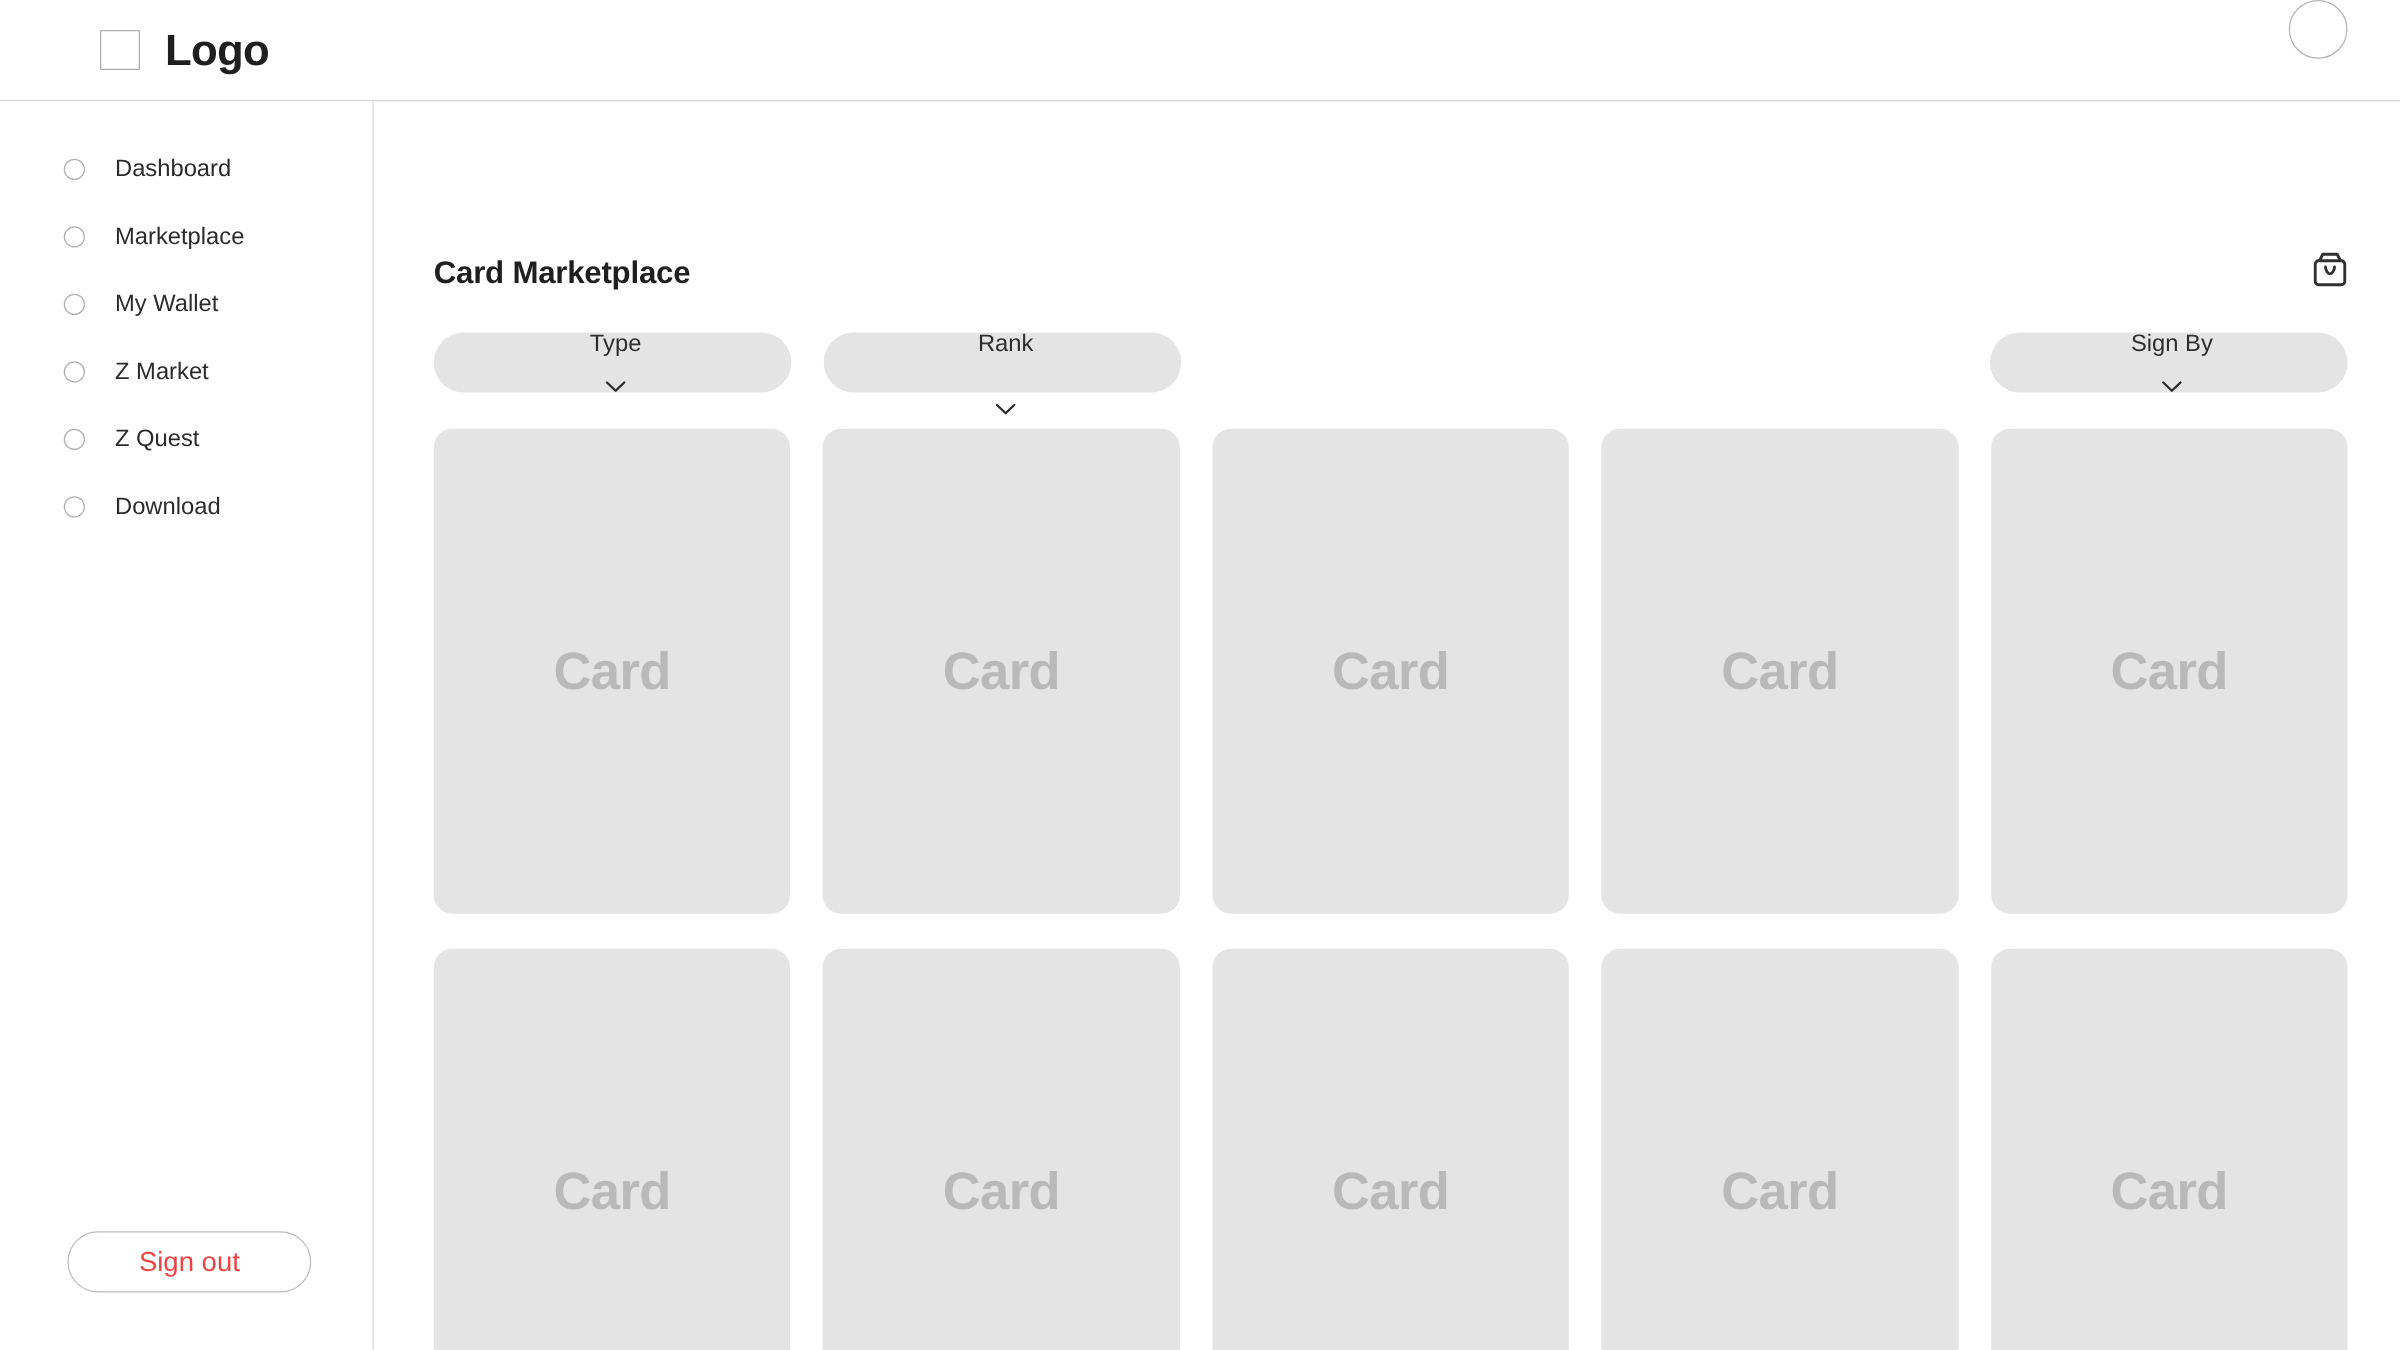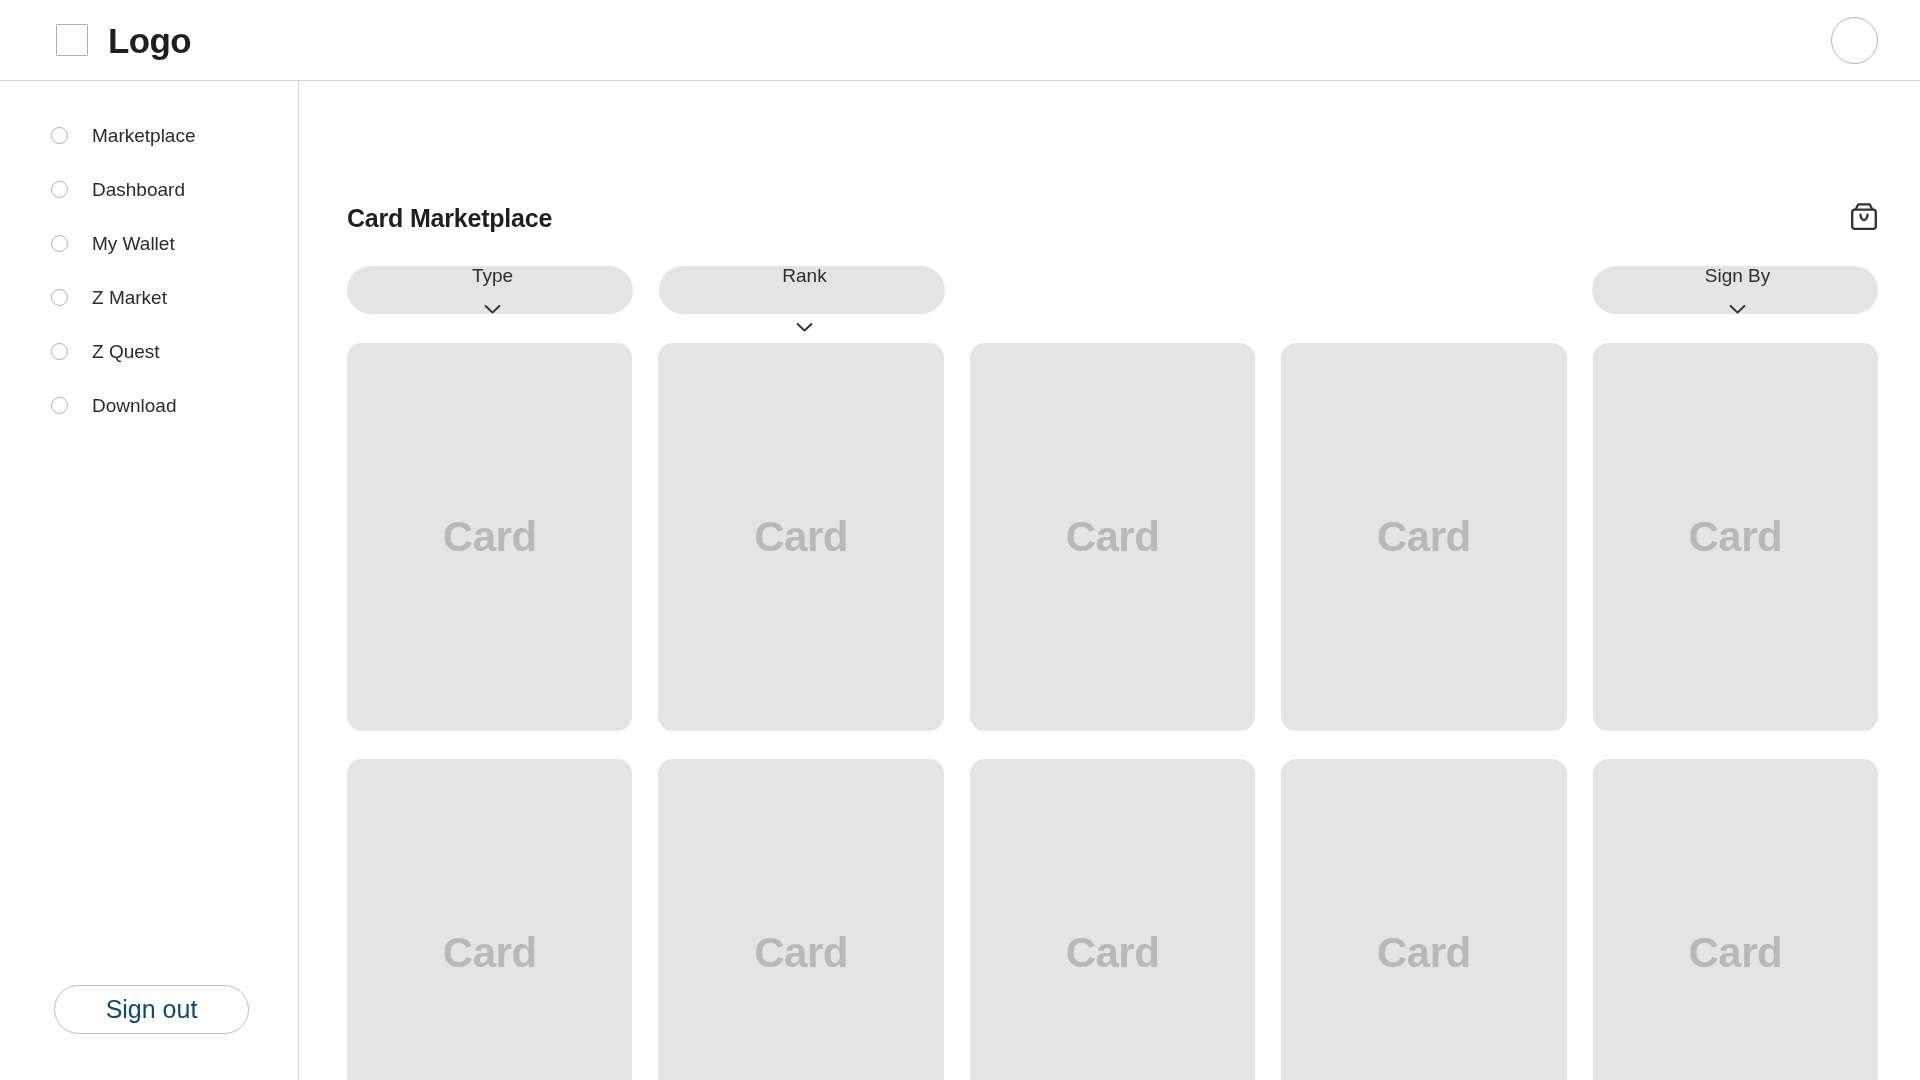--- a/index.html
+++ b/index.html
@@ -20,22 +20,21 @@
     flex-direction: column;
     background: #ffffff;
   }
 
   
   .topbar {
     height: 81px;
     min-height: 81px;
     border-bottom: 1px solid #d4d4d4;
     display: flex;
-    align-items: center;
-    padding: 0 42px 0 56px;
+    padding: 0 42px 0 80px;
     background: #fff;
   }
 
   .brand {
     display: flex;
     align-items: center;
     gap: 20px;
   }
 
   .logo-mark {
@@ -115,22 +114,22 @@
     padding: 0 0 46px 54px;
   }
 
   .signout-btn {
     width: 195px;
     height: 49px;
     border-radius: 26px;
     border: 1.3px solid #bcbcbc;
     background: #fff;
     font-family: "Liberation Sans", sans-serif;
-    font-size: 25px;
-    color: #0c4a6e;
+    font-size: 22px;
+    color: #ef4444;
     cursor: pointer;
     display: flex;
     align-items: center;
     justify-content: center;
   }
 
   
   .main {
     flex: 1 1 auto;
     min-width: 0;
@@ -242,26 +241,26 @@
     <div class="avatar"></div>
   </div>
 
   <div class="body-split">
 
     <div class="sidebar">
       <div class="nav">
 
         <div class="nav-item">
           <span class="radio-icon"></span>
+          <span class="nav-label">Dashboard</span>
+        </div>
+
+        <div class="nav-item">
+          <span class="radio-icon"></span>
           <span class="nav-label">Marketplace</span>
-        </div>
-
-        <div class="nav-item">
-          <span class="radio-icon"></span>
-          <span class="nav-label">Dashboard</span>
         </div>
 
         <div class="nav-item">
           <span class="radio-icon"></span>
           <span class="nav-label">My Wallet</span>
         </div>
 
 
         <div class="nav-item">
           <span class="radio-icon"></span>

